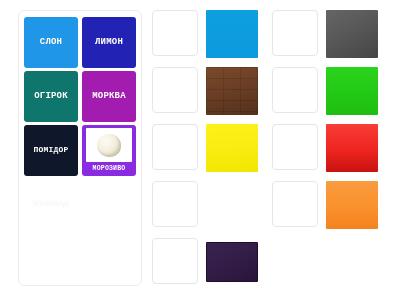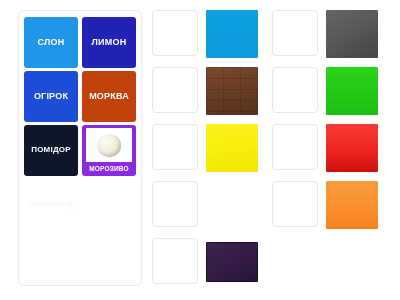--- a/index.html
+++ b/index.html
@@ -13,20 +13,21 @@
 
   
   .word-card{
     position:absolute;left:18px;top:10px;
     width:124px;height:276px;
     background:#ffffff;
     border:1px solid #ececec;
     border-radius:6px;
     box-sizing:border-box;
     padding:4px;
+    font-family:Liberation Mono, monospace;
   }
   .word-grid{
     display:grid;
     grid-template-columns:54px 54px;
     grid-template-rows:repeat(5,51px);
     gap:3px 4px;
     justify-content:center;
     align-content:start;
     padding-top:2px;
   }
@@ -129,25 +130,25 @@
     <div class="word-grid">
 
       <div class="tile" style="background:#2096e8">
         <span class="tile-label">СЛОН</span>
       </div>
 
       <div class="tile" style="background:#2222b5">
         <span class="tile-label">ЛИМОН</span>
       </div>
 
-      <div class="tile" style="background:#1d4ed8">
+      <div class="tile" style="background:#0f766e">
         <span class="tile-label">ОГІРОК</span>
       </div>
 
-      <div class="tile" style="background:#c2410c">
+      <div class="tile" style="background:#a21caf">
         <span class="tile-label">МОРКВА</span>
       </div>
 
 
 
       <div class="tile" style="background:#0f172a">
         <span class="tile-label small">ПОМІДОР</span>
       </div>
 
       <div class="tile pic-tile" style="background:#8a2be2">

